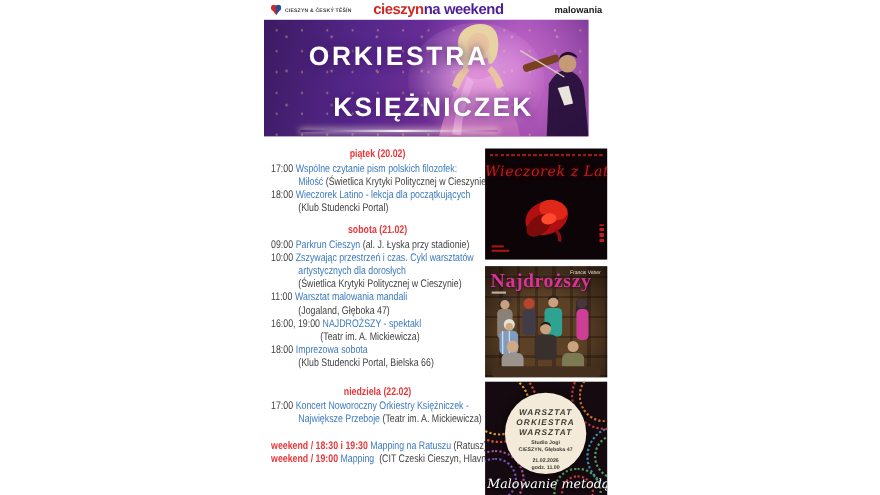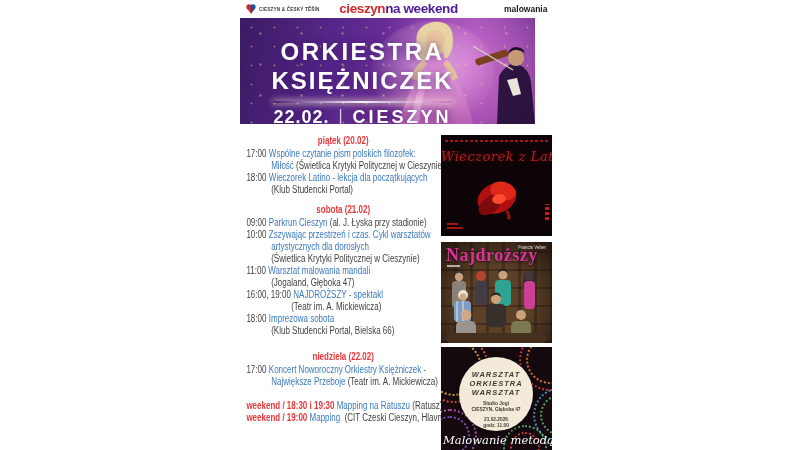--- a/index.html
+++ b/index.html
@@ -28,22 +28,22 @@
     padding-left: 36px;
   }
   #hero .speckles { position:absolute; inset:0; opacity:.55; pointer-events:none;
     background-image:
       radial-gradient(circle, rgba(244,204,122,.9) .6px, transparent 1.3px),
       radial-gradient(circle, rgba(255,225,160,.7) .8px, transparent 1.6px);
     background-size:23px 19px, 41px 31px; }
   .hero-text { position:absolute; left:0; top:0; width:245px; text-align:center; color:#fff; }
   .hero-t1 { margin-top:20px; font-size:24px; font-weight:bold; letter-spacing:2.5px;
              text-shadow:0 0 8px rgba(60,20,100,.8); }
-  .hero-t2 { font-size:24px; font-weight:bold; letter-spacing:2px; margin-top:1px;
-             text-shadow:0 0 8px rgba(60,20,100,.8); }
+  .hero-t2 { font-size:24px; font-weight:bold; letter-spacing:2px; margin-top:18px;
+             text-shadow:0 0 8px rgba(60,20,100,.8);text-align:right; }
   .hero-divider { width:180px; height:2px; margin:6px auto 4px;
              background:linear-gradient(90deg, transparent, rgba(255,255,255,.95), transparent);
              box-shadow:0 0 6px 1px rgba(255,240,200,.7); border-radius:2px; }
   .hero-date { font-size:18px; font-weight:bold; letter-spacing:1px; display:flex;
                justify-content:center; align-items:flex-start; gap:9px;
                text-shadow:0 0 8px rgba(60,20,100,.8); }
   .hero-date .sep { font-weight:normal; opacity:.75; font-size:16px; }
   .hero-date .city { letter-spacing:3px; }
   .hero-figures { position:absolute; right:0; top:0; height:106px; }
 

